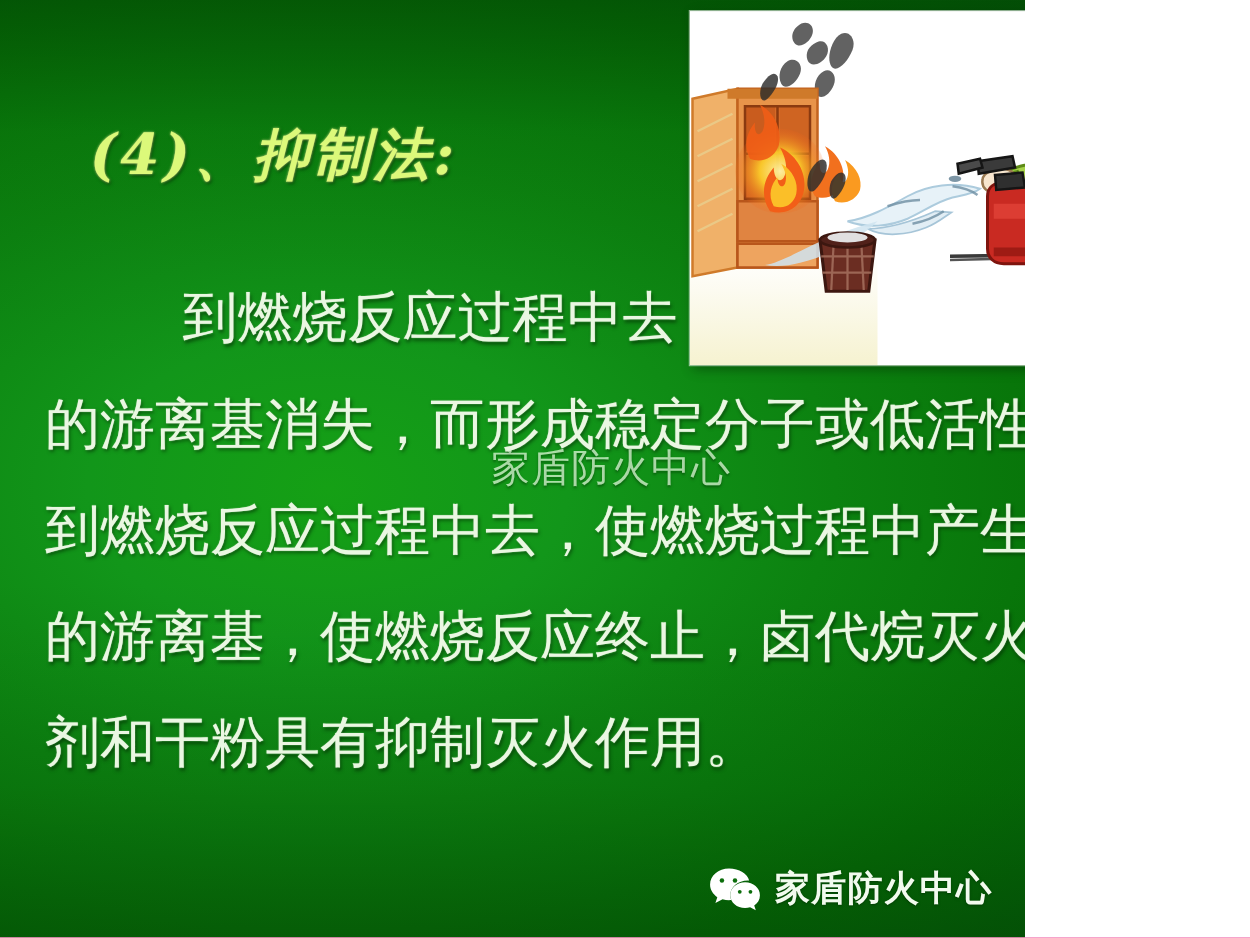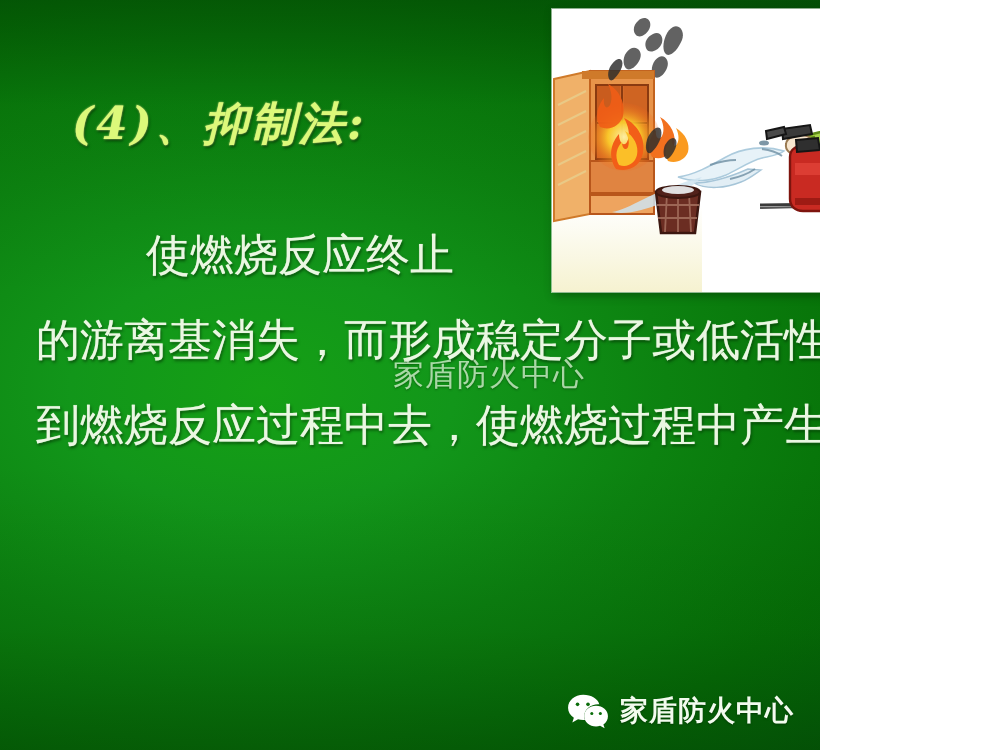--- a/index.html
+++ b/index.html
@@ -135,23 +135,25 @@
 <body>
 
 <div id="slide">
 
   <div id="bg-gradient"></div>
   <div id="bg-vignette"></div>
 
   <div id="title">(4)、抑制法:</div>
 
   <div id="body-text">
-    <span class="ln indent">使燃烧反应终止</span>
+    <span class="ln indent">到燃烧反应过程中去</span>
     <span class="ln">的游离基消失，而形成稳定分子或低活性</span>
     <span class="ln">到燃烧反应过程中去，使燃烧过程中产生</span>
+    <span class="ln">的游离基，使燃烧反应终止，卤代烷灭火</span>
+    <span class="ln">剂和干粉具有抑制灭火作用。</span>
   </div>
 
   <div id="watermark">家盾防火中心</div>
 
   <div id="illustration">
     <svg viewBox="0 0 411 283" xmlns="http://www.w3.org/2000/svg">
       <defs>
         <radialGradient id="flameGlow" cx="50%" cy="50%" r="50%">
           <stop offset="0%" stop-color="#fff4a8"></stop>
           <stop offset="45%" stop-color="#fbcb2a"></stop>

